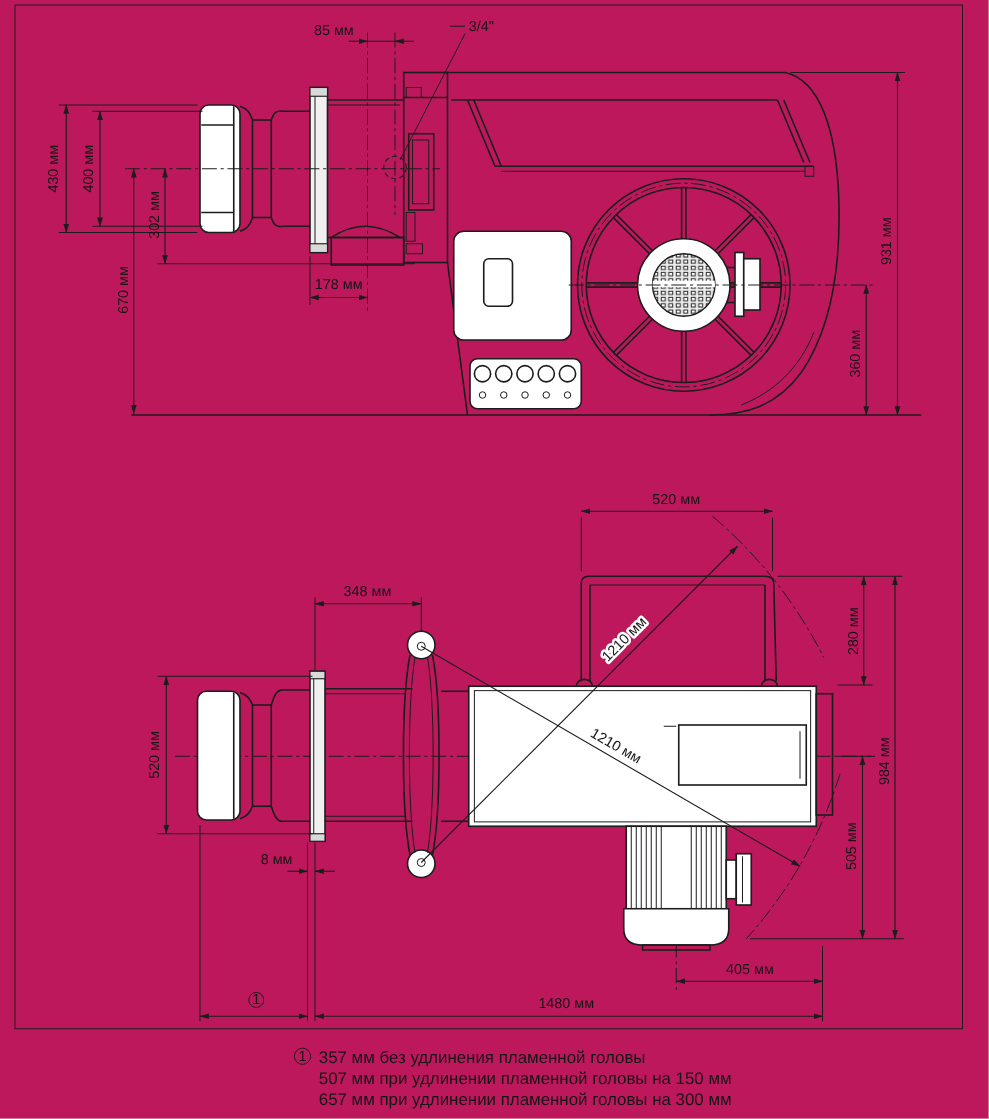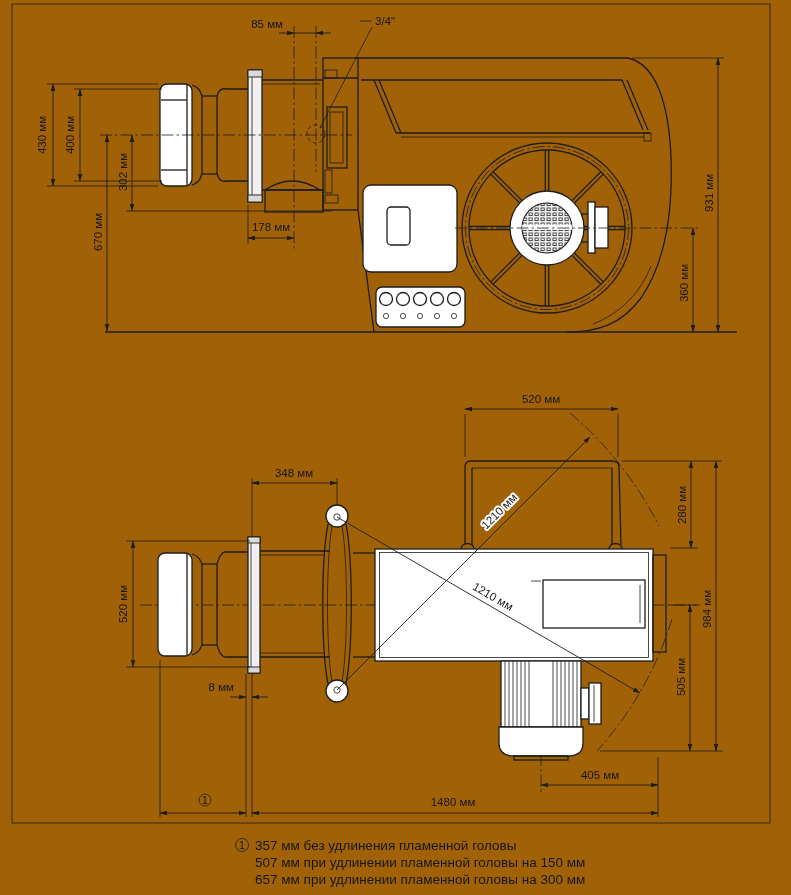--- a/index.html
+++ b/index.html
@@ -1,16 +1,16 @@
 <!DOCTYPE html>
 <html><head>
 <meta charset="utf-8">
 <style>
   html,body{margin:0;padding:0;background:#fff;}
-  .page{position:relative;width:791px;height:895px;background:#a16207;overflow:hidden;
+  .page{position:relative;width:791px;height:895px;background:#be185d;overflow:hidden;
         font-family:"Liberation Sans",sans-serif;}
   svg{position:absolute;left:0;top:0;}
   svg text{font-family:"Liberation Sans",sans-serif;font-size:11.5px;fill:#161616;}
   svg text.fn{font-size:13.5px;}
   svg text.halo{paint-order:stroke;stroke:#ffffff;stroke-width:4px;stroke-linejoin:round;}
   .ln{stroke:#1d1d1d;stroke-width:1.3;fill:none;}
   .lnf{stroke:#1d1d1d;stroke-width:1.3;fill:#ffffff;}
   .thin{stroke:#1d1d1d;stroke-width:0.8;fill:none;}
   .cl{stroke:#1d1d1d;stroke-width:0.8;fill:none;stroke-dasharray:12 3 2.5 3;}
   .dash{stroke:#1d1d1d;stroke-width:0.9;fill:none;stroke-dasharray:4 2.6;}

